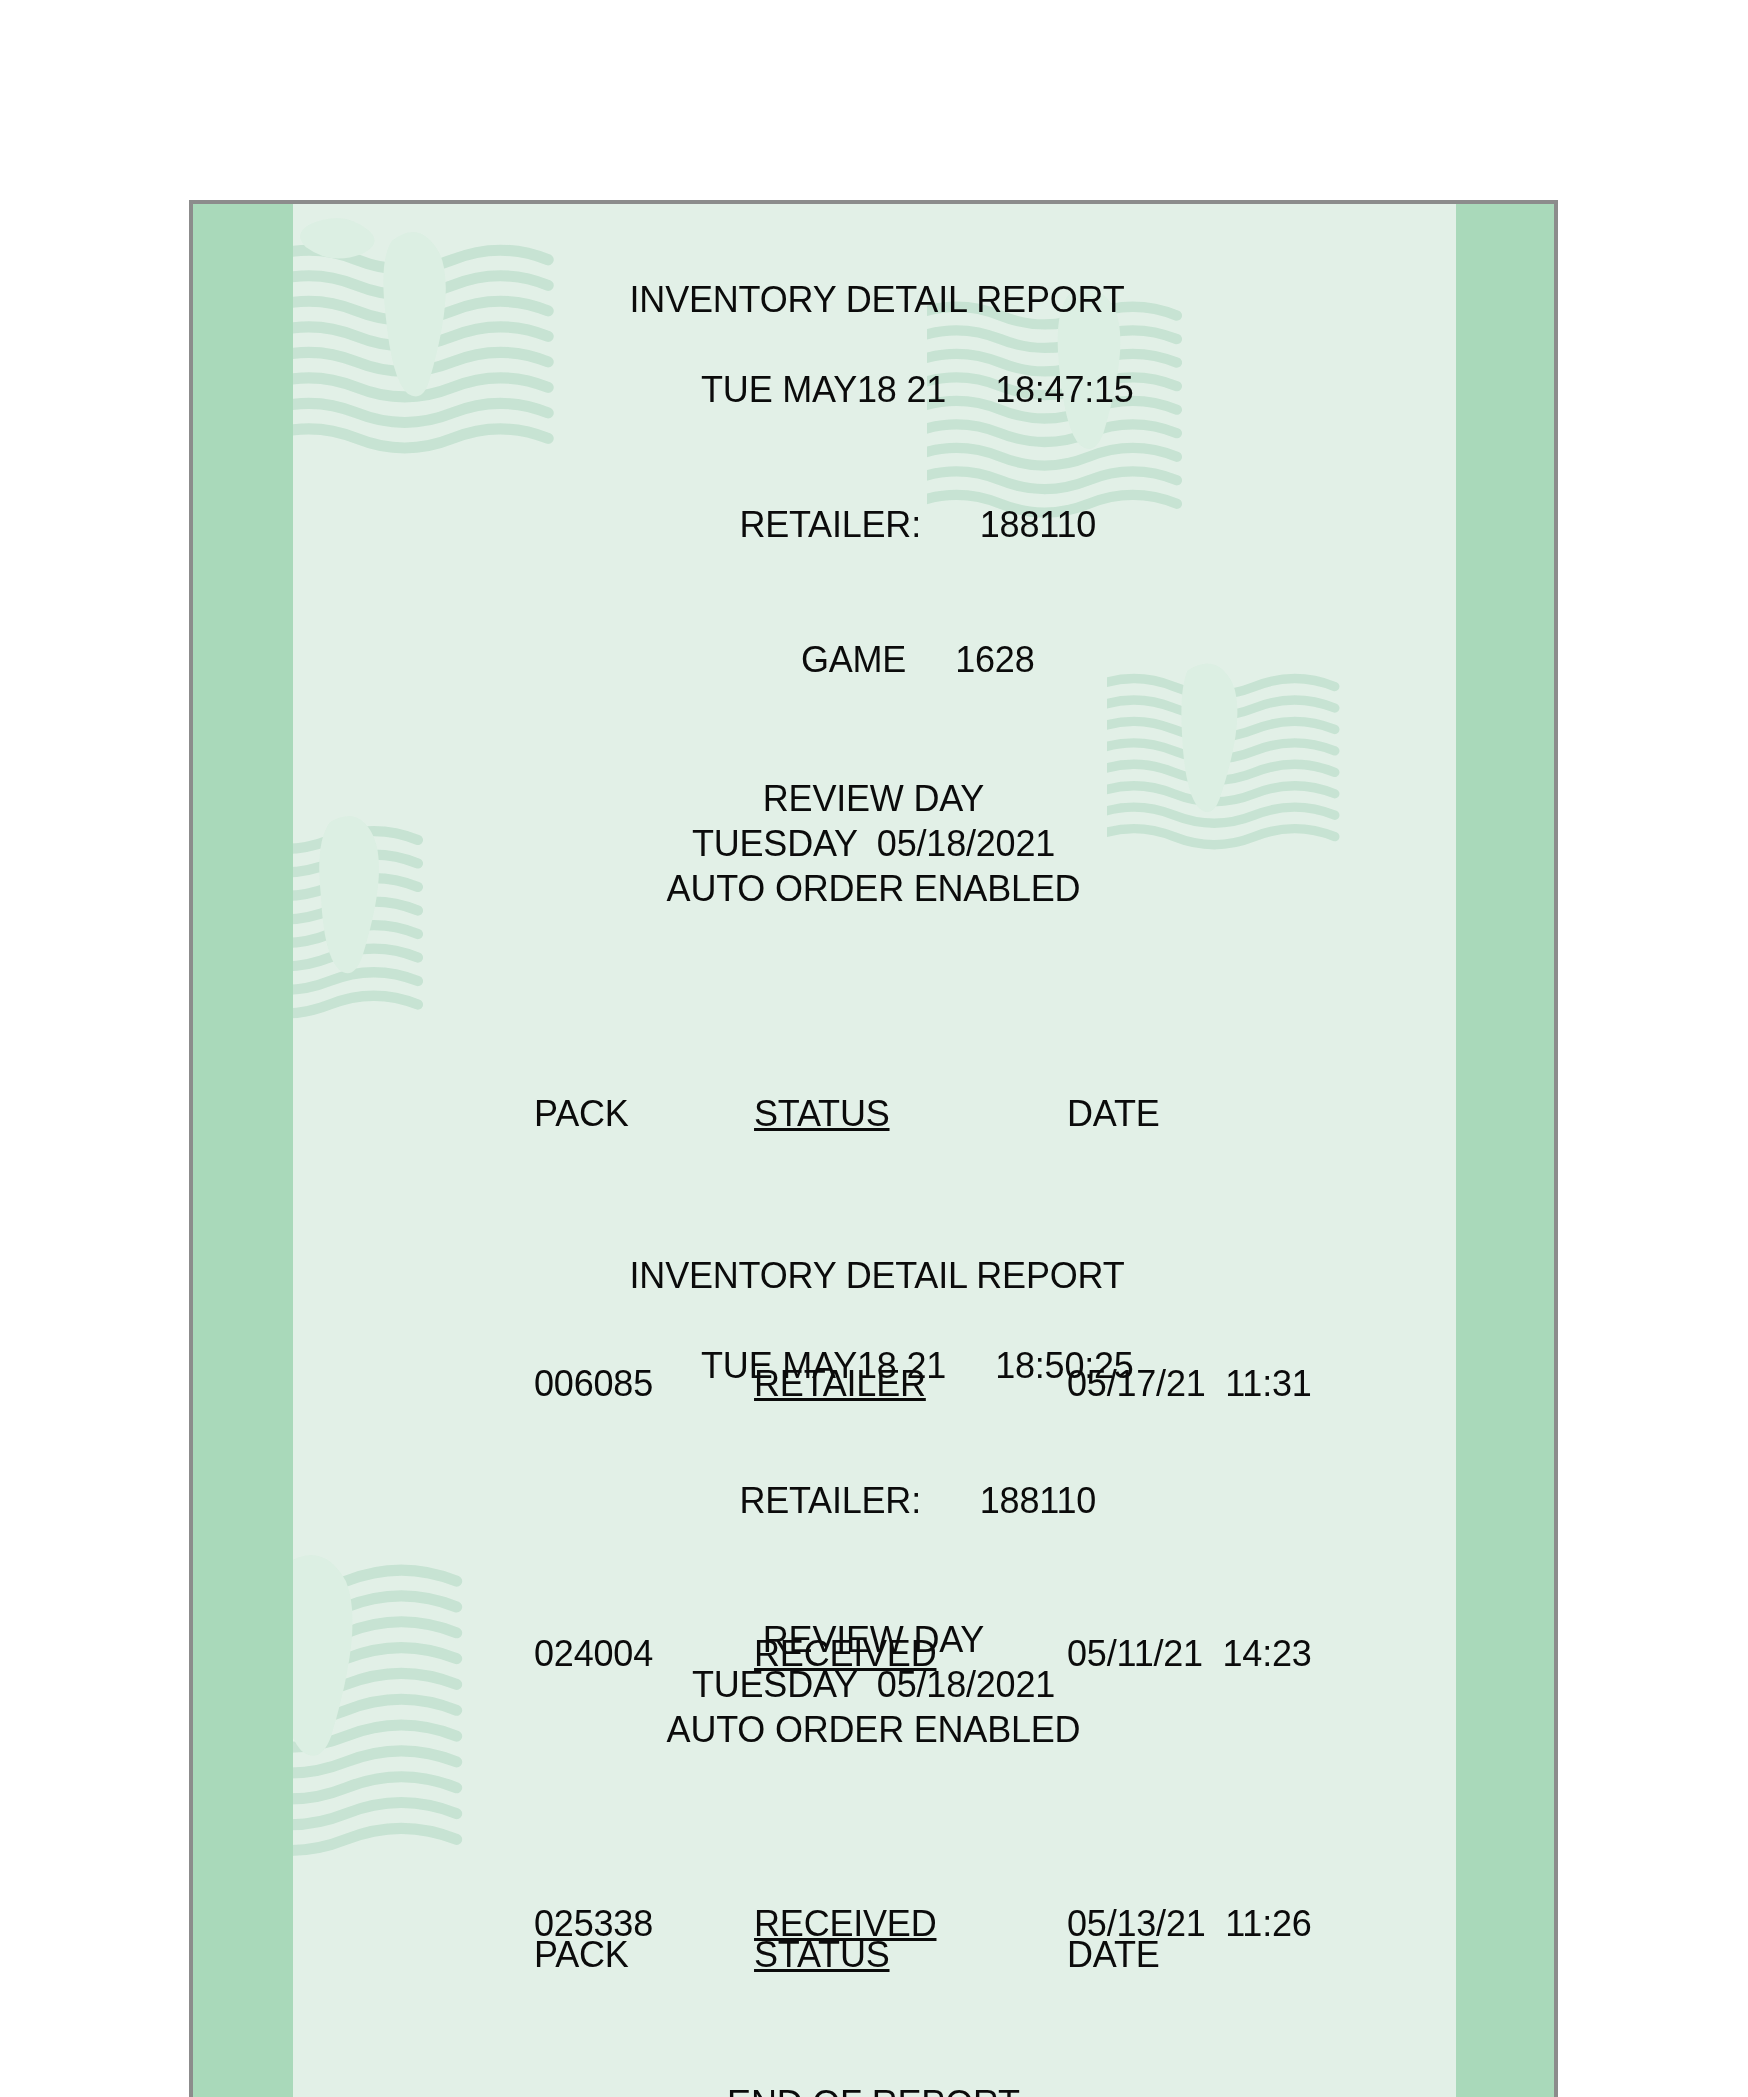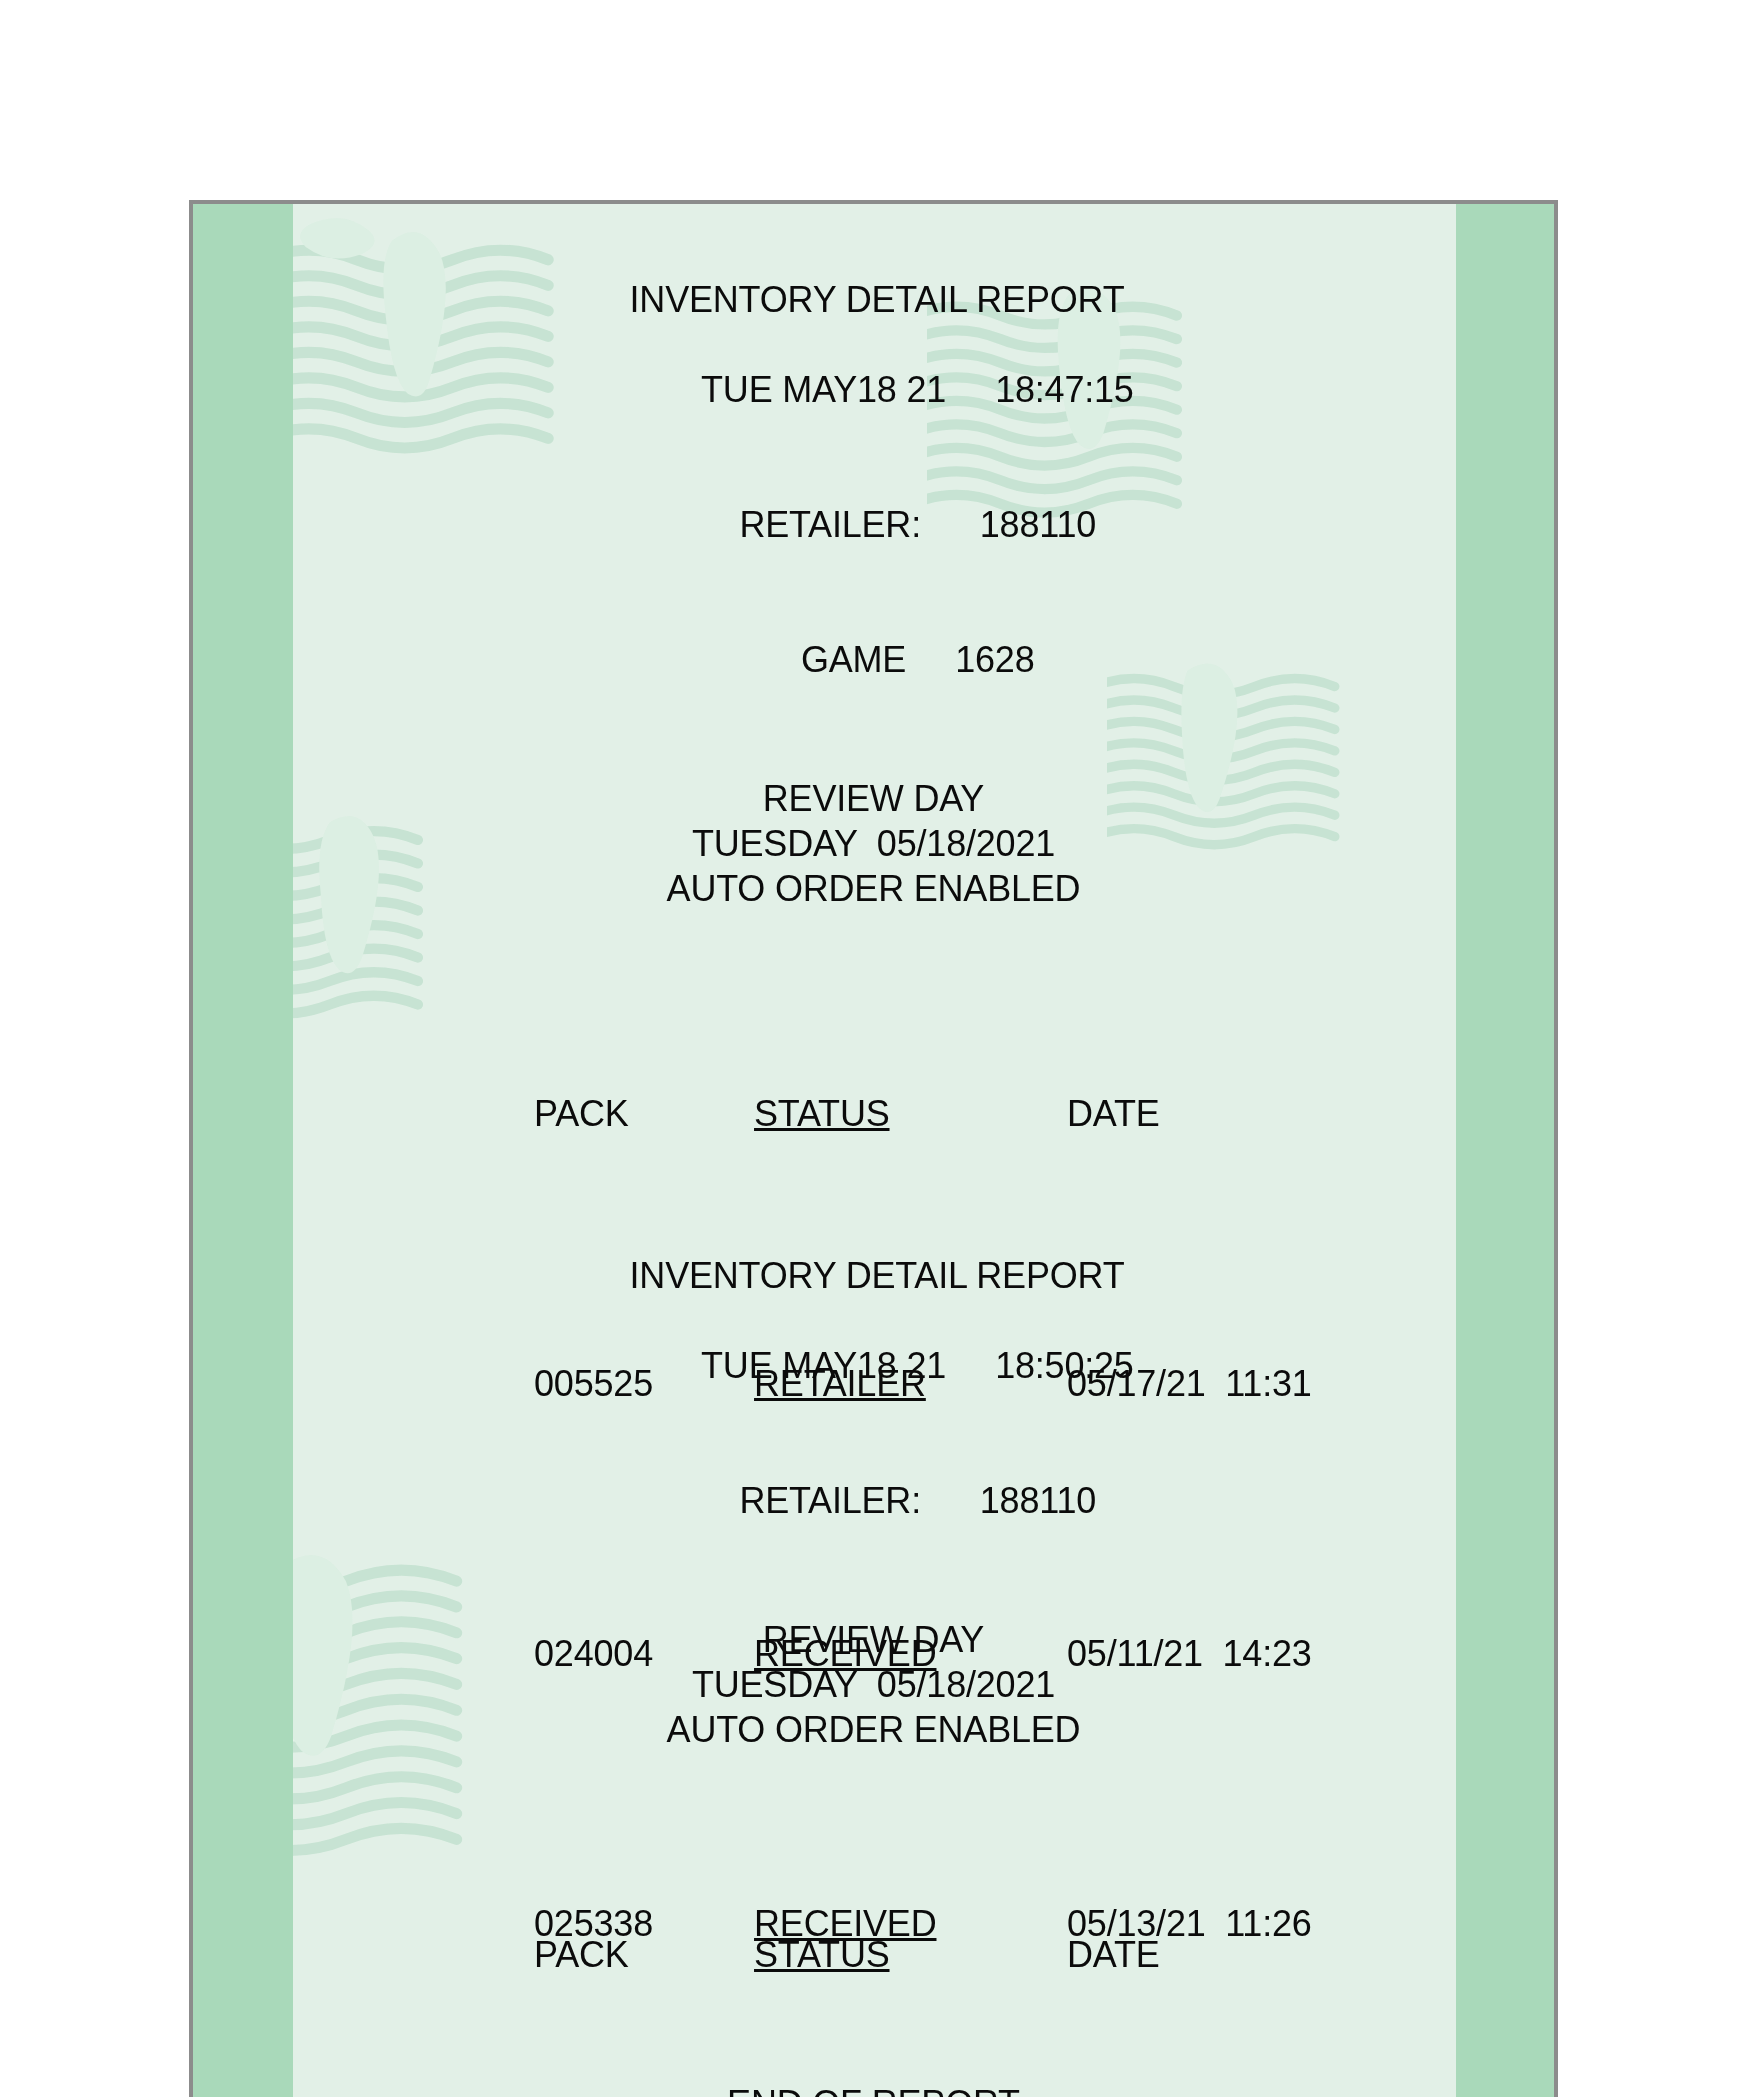--- a/index.html
+++ b/index.html
@@ -221,21 +221,21 @@
       <div class="line-center">AUTO ORDER ENABLED</div>
 
       <div class="spacer-sm"></div>
 
       <div class="table-block">
         <div class="trow">
           <span class="col-pack">PACK</span><span class="col-status">STATUS</span><span class="col-date">DATE</span>
         </div>
 
         <div class="trow">
-          <span class="col-pack">005525</span><span class="col-status">RETAILER</span><span class="col-date">05/17/21</span><span>&nbsp;&nbsp;</span><span>11:31</span>
+          <span class="col-pack">006085</span><span class="col-status">RETAILER</span><span class="col-date">05/17/21</span><span>&nbsp;&nbsp;</span><span>11:31</span>
         </div>
 
         <div class="trow">
           <span class="col-pack">024004</span><span class="col-status">RECEIVED</span><span class="col-date">05/11/21</span><span>&nbsp;&nbsp;</span><span>14:23</span>
         </div>
 
         <div class="trow">
           <span class="col-pack">025338</span><span class="col-status">RECEIVED</span><span class="col-date">05/13/21</span><span>&nbsp;&nbsp;</span><span>11:26</span>
         </div>
       </div>

